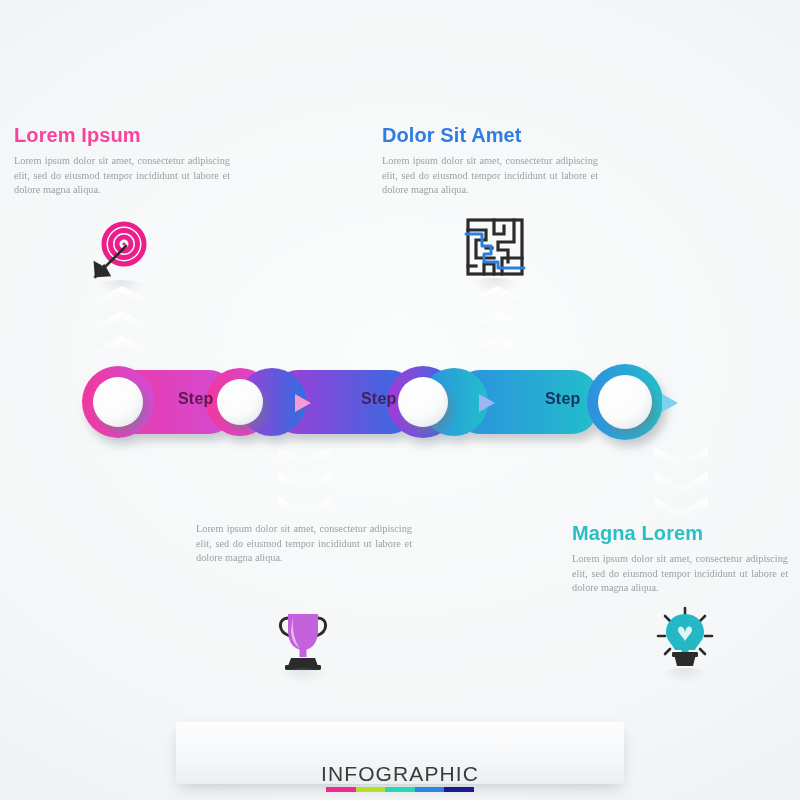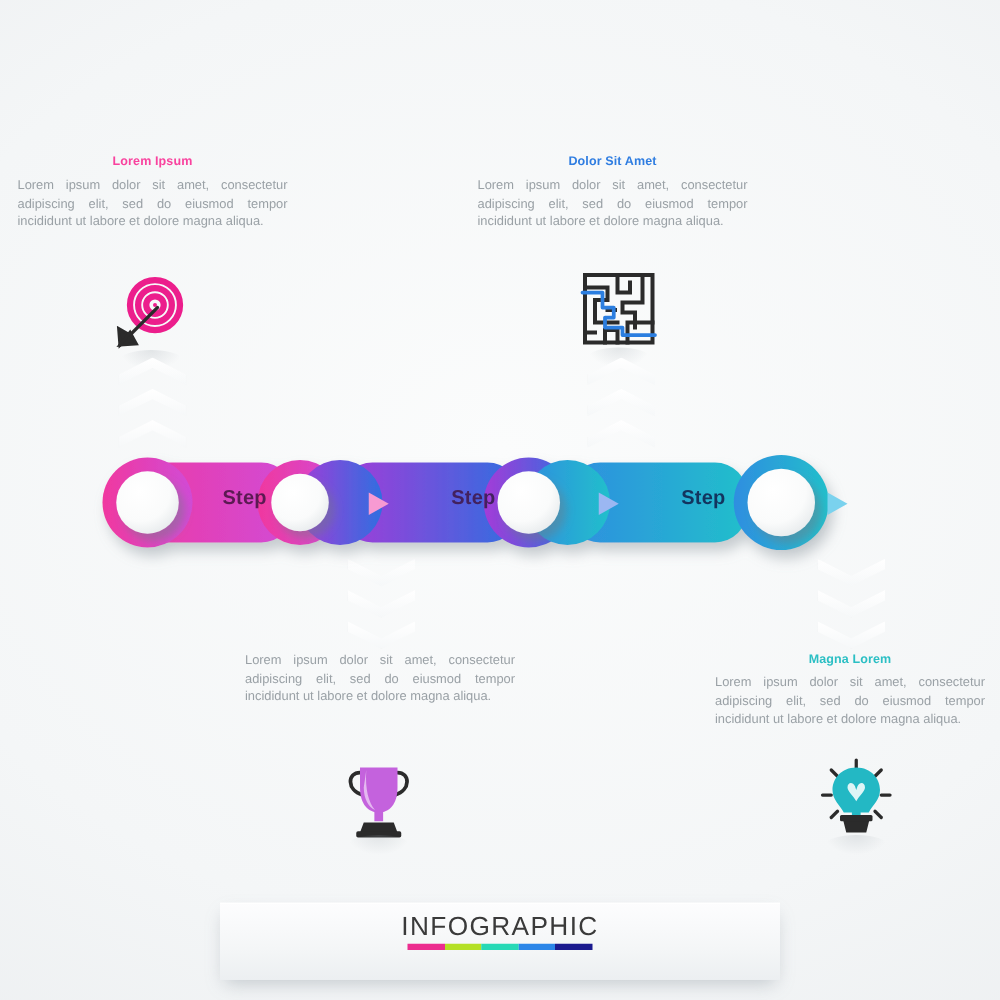--- a/index.html
+++ b/index.html
@@ -11,26 +11,26 @@
   }
   #stage{
     position:relative;width:800px;height:800px;
     background:
       radial-gradient(ellipse 900px 700px at 50% 45%, #fbfcfc 0%, #f4f6f7 55%, #e9ecee 100%);
   }
 
   
   .block{position:absolute;width:216px;}
   .block .heading{
-    font-size:10px;font-weight:bold;text-align:center;
+    font-size:20px;font-weight:bold;
     margin:0 0 7px 0;letter-spacing:.1px;
   }
   .block .body{
     font-size:10.3px;line-height:1.42;color:#9aa1a6;
-    text-align:justify;text-justify:inter-word;margin:0;
+    text-align:justify;text-justify:inter-word;margin:0;font-family:Liberation Serif, serif;
   }
   #block-1{left:14px;top:124px;}
   #block-2{left:382px;top:124px;}
   #block-3{left:196px;top:522px;}
   #block-4{left:572px;top:522px;}
 
   
   .icon-wrap{position:absolute;width:74px;height:74px;}
   .icon-wrap svg{display:block;width:74px;height:74px;}
   .icon-refl{
@@ -72,20 +72,21 @@
   #banner{
     position:absolute;left:176px;top:722px;width:448px;height:62px;
     background:linear-gradient(180deg,#fdfdfe 0%,#f4f6f7 60%,#eceff1 100%);
     box-shadow:0 6px 14px -4px rgba(120,132,142,.40),
                0 1px 0 rgba(255,255,255,.9) inset;
   }
   #banner-inner{position:absolute;left:0;right:0;top:9px;text-align:center;}
   #logo-top{
     font-size:21px;letter-spacing:1.1px;color:#3a3a3a;line-height:1;
     font-family:"Liberation Sans", sans-serif;
+    margin-top:32px;
   }
   #logo-bar{
     width:148px;height:5px;margin:3px auto 2px auto;display:flex;
   }
   #logo-bar span{flex:1;height:100%;}
   #logo-bot{
     font-size:17px;letter-spacing:1.6px;color:#3a3a3a;line-height:1.2;
   }
 </style>
 </head>

